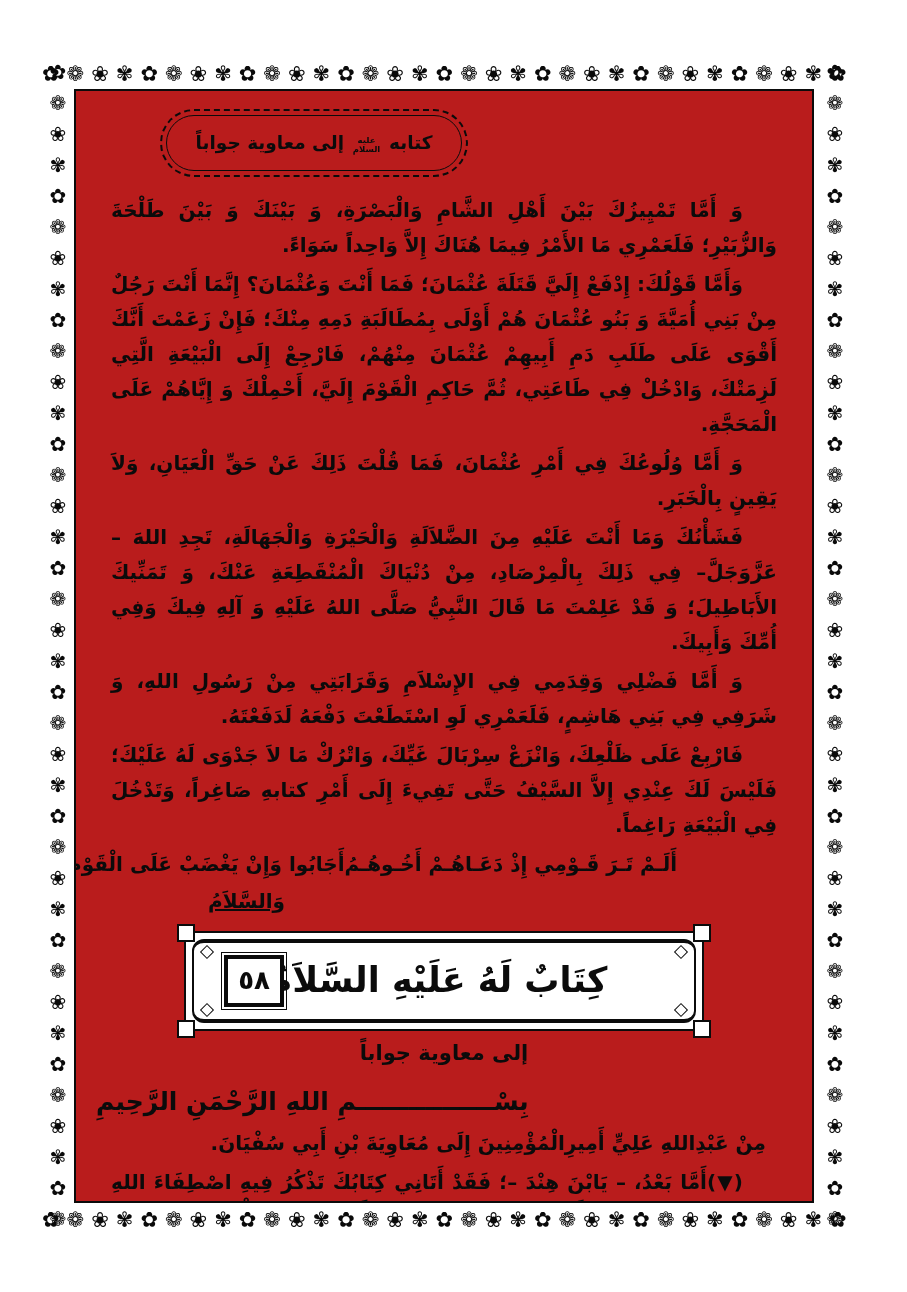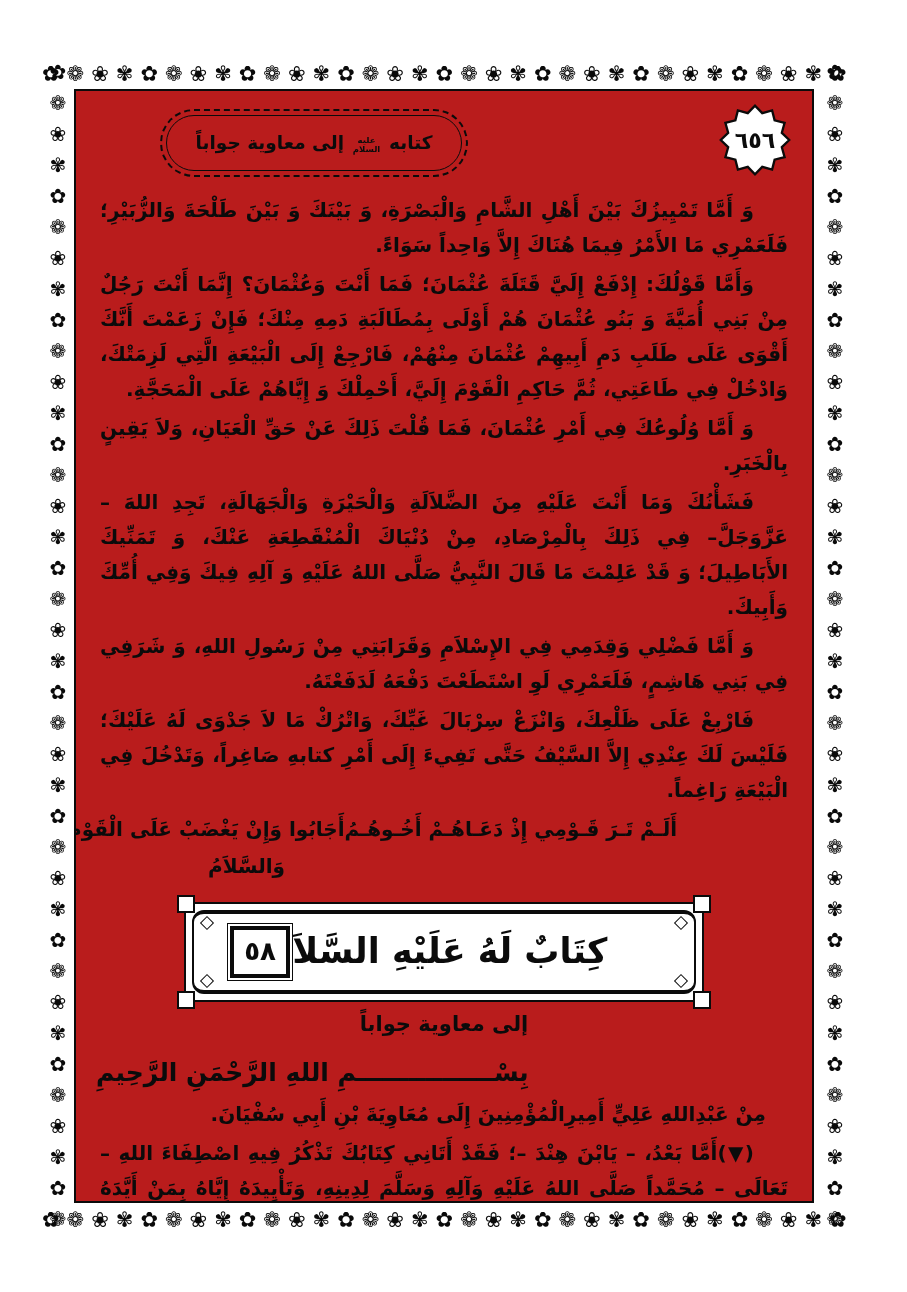--- a/index.html
+++ b/index.html
@@ -21,34 +21,34 @@
   .running-header{position:absolute;left:64px;top:8px;width:304px;height:64px;
            border:2.5px dashed #0b0b0b;border-radius:34px;display:flex;align-items:center;justify-content:center;}
   .running-header::before{content:"";position:absolute;inset:4px;border:1.6px solid #0b0b0b;border-radius:29px;}
   .rh-text{font-size:18.5px;font-weight:bold;white-space:nowrap;z-index:1;}
   .rh-mark{display:inline-block;width:30px;font-size:8.5px;line-height:1.05;text-align:center;
            vertical-align:-3px;margin:0 1px;white-space:normal;}
   .badge{position:absolute;right:0px;top:2px;width:74px;height:74px;}
   .badge svg{width:100%;height:100%;}
   .badge text{font-family:"DejaVu Sans",sans-serif;font-size:24px;font-weight:bold;fill:#0b0b0b;}
   
-  .body-p{margin:4px 4px;text-indent:34px;}
+  .body-p{margin:4px 15px;text-indent:34px;}
   .verse{display:flex;justify-content:space-between;margin:4px 115px 2px -6px;white-space:nowrap;}
-  .closing{text-align:left;padding-left:112px;margin:2px 0 18px;}
+  .closing{text-align:left;padding-left:112px;margin:2px 0 12px;text-decoration:underline;}
   
   .title-frame{position:relative;width:516px;height:96px;margin:8px auto 4px;border:2px solid #0b0b0b;background:#fff;}
   .title-frame::after{content:"";position:absolute;inset:6px;border-style:solid;border-color:#0b0b0b;
            border-width:4px 2.5px;border-radius:12px;}
   .csq{position:absolute;width:14px;height:14px;background:#fff;border:2.5px solid #0b0b0b;z-index:2;}
   .c1{left:-9px;top:-9px;} .c2{right:-9px;top:-9px;} .c3{left:-9px;bottom:-9px;} .c4{right:-9px;bottom:-9px;}
   .isq{position:absolute;width:8px;height:8px;background:#fff;border:1.6px solid #0b0b0b;transform:rotate(45deg);z-index:3;}
   .i1{left:16px;top:14px;} .i2{right:16px;top:14px;} .i3{left:16px;bottom:14px;} .i4{right:16px;bottom:14px;}
   .title-inner{position:absolute;inset:0;display:flex;align-items:center;justify-content:center;z-index:1;}
   .title-text{font-size:35px;font-weight:bold;letter-spacing:1px;padding-right:14px;}
-  .num-box{position:absolute;left:44px;top:50%;transform:translateY(-50%);width:52px;height:44px;
+  .num-box{position:absolute;left:38px;top:50%;transform:translateY(-50%);width:52px;height:44px;
            border:4px solid #0b0b0b;outline:1.5px solid #0b0b0b;outline-offset:2px;background:#fff;
            display:flex;align-items:center;justify-content:center;font-size:26px;font-weight:bold;z-index:2;}
   .subtitle{text-align:center;font-size:21px;margin:4px 0 0;text-indent:0;}
   .basmala{text-align:left;font-size:25px;margin:8px 0 2px;text-indent:0;}
   .sender{margin:0;text-indent:26px;}
   .marker{letter-spacing:0;}
   
   .separator{width:250px;border-top:3px solid #0b0b0b;margin:8px 36px 6px auto;height:0;}
 </style>
 </head>
@@ -63,26 +63,20 @@
 
   <div class="content" dir="rtl">
 
     <div class="header-area">
       <div class="running-header">
         <span class="rh-text">
           <span>كتابه</span>
           <span class="rh-mark">عليه السلام</span>
           <span>إلى معاوية جواباً</span>
         </span>
-      </div>
-      <div class="badge">
-        <svg viewBox="0 0 80 80">
-          <polygon points="77,40 69,47.8 72,58.5 61.2,61.2 58.5,72 47.8,69 40,77 32.2,69 21.5,72 18.8,61.2 8,58.5 11,47.8 3,40 11,32.2 8,21.5 18.8,18.8 21.5,8 32.2,11 40,3 47.8,11 58.5,8 61.2,18.8 72,21.5 69,32.2" fill="#ffffff" stroke="#0b0b0b" stroke-width="2.5"></polygon>
-          <text x="40" y="49" text-anchor="middle">٦٥٦</text>
-        </svg>
       </div>
     </div>
 
     <p class="body-p">وَ أَمَّا تَمْيِيزُكَ بَيْنَ أَهْلِ الشَّامِ وَالْبَصْرَةِ، وَ بَيْنَكَ وَ بَيْنَ طَلْحَةَ وَالزُّبَيْرِ؛ فَلَعَمْرِي مَا الأَمْرُ فِيمَا هُنَاكَ إِلاَّ وَاحِداً سَوَاءً.</p>
     <p class="body-p">وَأَمَّا قَوْلُكَ: إِدْفَعْ إِلَيَّ قَتَلَةَ عُثْمَانَ؛ فَمَا أَنْتَ وَعُثْمَانَ؟ إِنَّمَا أَنْتَ رَجُلٌ مِنْ بَنِي أُمَيَّةَ وَ بَنُو عُثْمَانَ هُمْ أَوْلَى بِمُطَالَبَةِ دَمِهِ مِنْكَ؛ فَإِنْ زَعَمْتَ أَنَّكَ أَقْوَى عَلَى طَلَبِ دَمِ أَبِيهِمْ عُثْمَانَ مِنْهُمْ، فَارْجِعْ إِلَى الْبَيْعَةِ الَّتِي لَزِمَتْكَ، وَادْخُلْ فِي طَاعَتِي، ثُمَّ حَاكِمِ الْقَوْمَ إِلَيَّ، أَحْمِلْكَ وَ إِيَّاهُمْ عَلَى الْمَحَجَّةِ.</p>
     <p class="body-p">وَ أَمَّا وُلُوعُكَ فِي أَمْرِ عُثْمَانَ، فَمَا قُلْتَ ذَلِكَ عَنْ حَقِّ الْعَيَانِ، وَلاَ يَقِينٍ بِالْخَبَرِ.</p>
     <p class="body-p">فَشَأْنُكَ وَمَا أَنْتَ عَلَيْهِ مِنَ الضَّلاَلَةِ وَالْحَيْرَةِ وَالْجَهَالَةِ، تَجِدِ اللهَ –عَزَّوَجَلَّ– فِي ذَلِكَ بِالْمِرْصَادِ، مِنْ دُنْيَاكَ الْمُنْقَطِعَةِ عَنْكَ، وَ تَمَنِّيكَ الأَبَاطِيلَ؛ وَ قَدْ عَلِمْتَ مَا قَالَ النَّبِيُّ صَلَّى اللهُ عَلَيْهِ وَ آلِهِ فِيكَ وَفِي أُمِّكَ وَأَبِيكَ.</p>
     <p class="body-p">وَ أَمَّا فَضْلِي وَقِدَمِي فِي الإِسْلاَمِ وَقَرَابَتِي مِنْ رَسُولِ اللهِ، وَ شَرَفِي فِي بَنِي هَاشِمٍ، فَلَعَمْرِي لَوِ اسْتَطَعْتَ دَفْعَهُ لَدَفَعْتَهُ.</p>
     <p class="body-p">فَارْبِعْ عَلَى ظَلْعِكَ، وَانْزَعْ سِرْبَالَ غَيِّكَ، وَاتْرُكْ مَا لاَ جَدْوَى لَهُ عَلَيْكَ؛ فَلَيْسَ لَكَ عِنْدِي إِلاَّ السَّيْفُ حَتَّى تَفِيءَ إِلَى أَمْرِ كتابهِ صَاغِراً، وَتَدْخُلَ فِي الْبَيْعَةِ رَاغِماً.</p>
 

